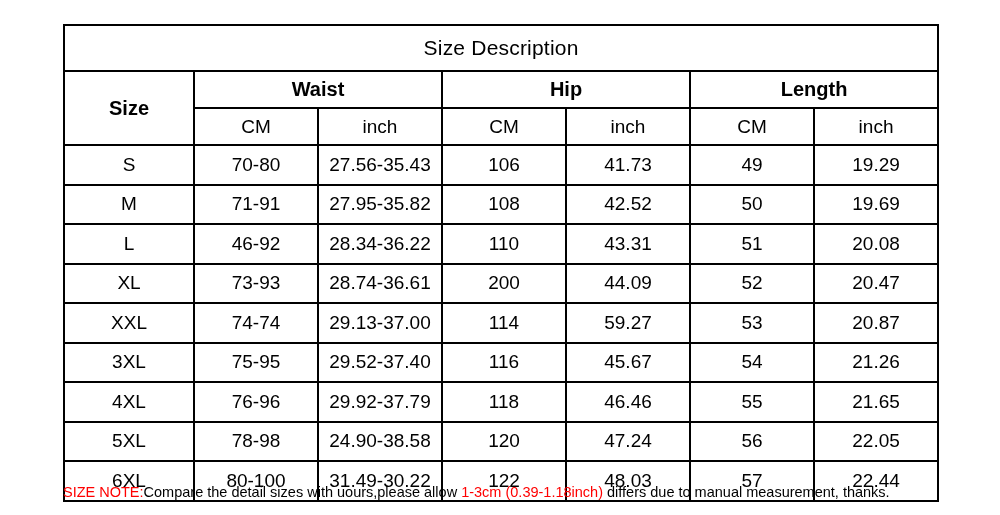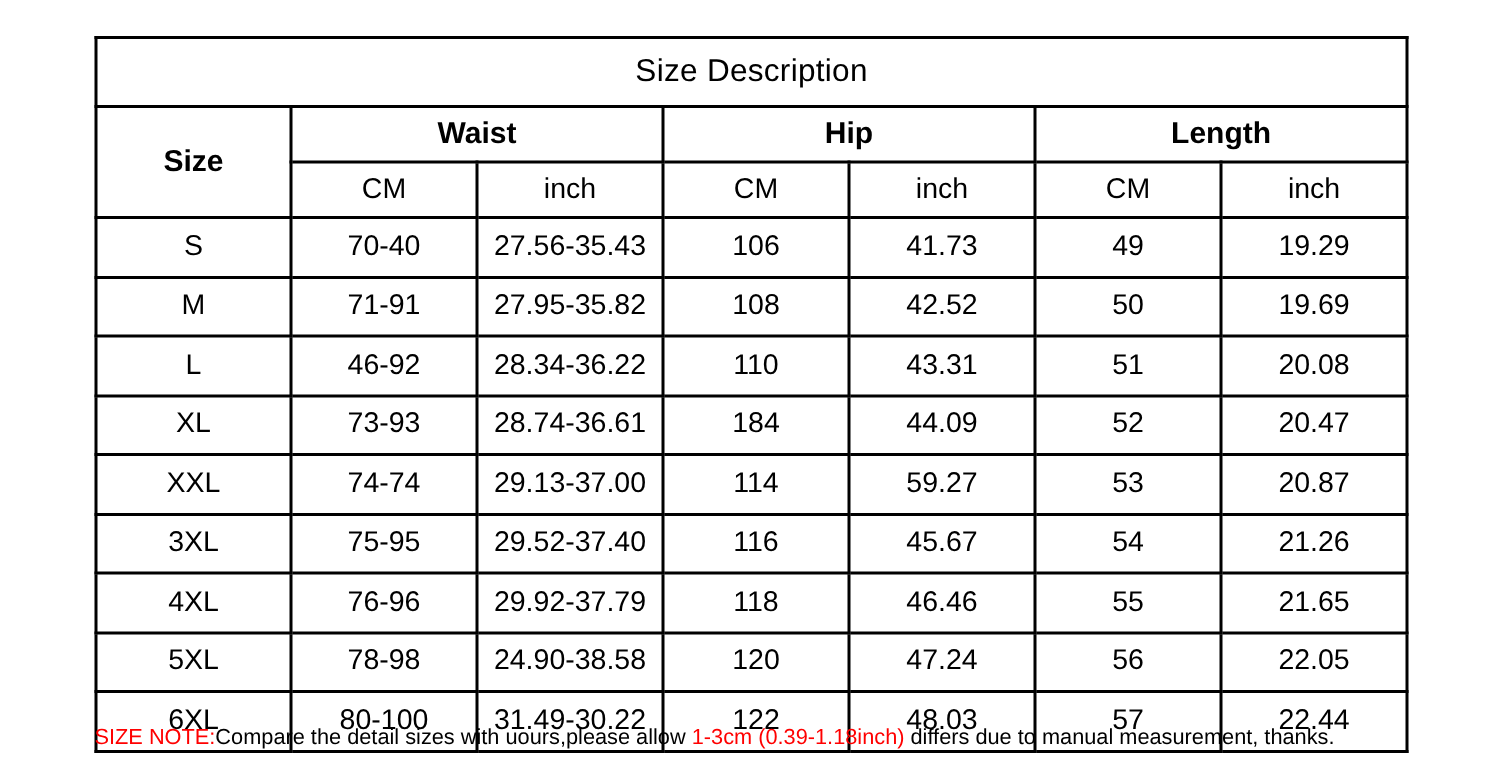--- a/index.html
+++ b/index.html
@@ -108,21 +108,21 @@
           <td>CM</td>
           <td class="inch">inch</td>
           <td>CM</td>
           <td class="inch">inch</td>
           <td>CM</td>
           <td class="inch">inch</td>
         </tr>
 
         <tr>
           <td>S</td>
-          <td>70-40</td>
+          <td>70-80</td>
           <td class="inch">27.56-35.43</td>
           <td>106</td>
           <td class="inch">41.73</td>
           <td>49</td>
           <td class="inch">19.29</td>
         </tr>
         <tr>
           <td>M</td>
           <td>71-91</td>
           <td class="inch">27.95-35.82</td>
@@ -137,21 +137,21 @@
           <td class="inch">28.34-36.22</td>
           <td>110</td>
           <td class="inch">43.31</td>
           <td>51</td>
           <td class="inch">20.08</td>
         </tr>
         <tr>
           <td>XL</td>
           <td>73-93</td>
           <td class="inch">28.74-36.61</td>
-          <td>184</td>
+          <td>200</td>
           <td class="inch">44.09</td>
           <td>52</td>
           <td class="inch">20.47</td>
         </tr>
         <tr>
           <td>XXL</td>
           <td>74-74</td>
           <td class="inch">29.13-37.00</td>
           <td>114</td>
           <td class="inch">59.27</td>

